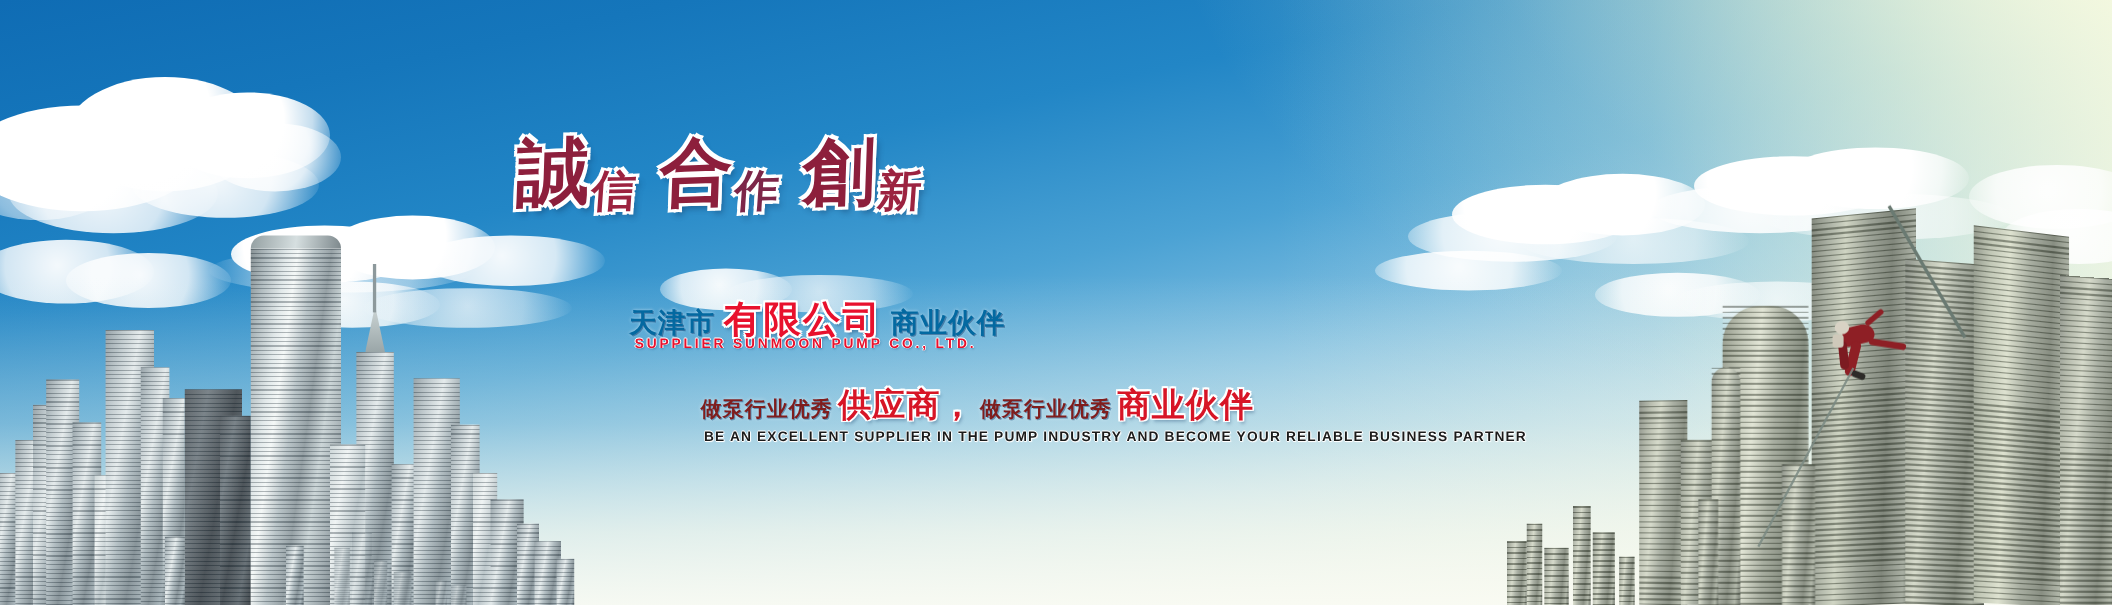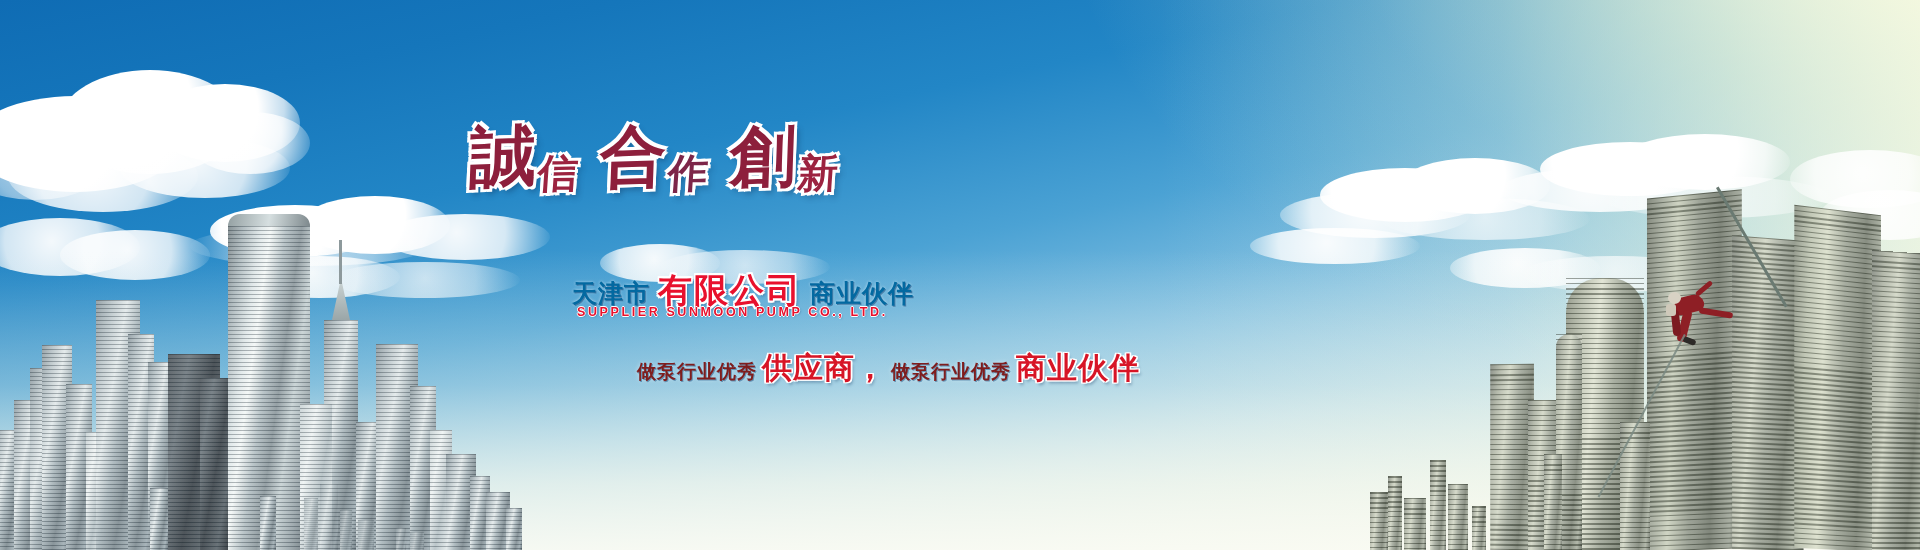--- a/index.html
+++ b/index.html
@@ -329,16 +329,17 @@
     <div class="companyline">
       <span class="cn-white">天津市</span><span class="cn-red">有限公司</span><span class="cn-white">商业伙伴</span>
     </div>
 
     <div class="company-en">SUPPLIER SUNMOON PUMP CO., LTD.</div>
 
     <div class="tagline">
       <span class="tg-white">做泵行业优秀</span><span class="tg-red">供应商，</span><span class="tg-white">做泵行业优秀</span><span class="tg-red">商业伙伴</span>
     </div>
 
+    <div class="tagline-en">BE AN EXCELLENT SUPPLIER IN THE PUMP INDUSTRY AND BECOME YOUR RELIABLE BUSINESS PARTNER</div>
 
   </div>
 
 </div>
 
 </body></html>

